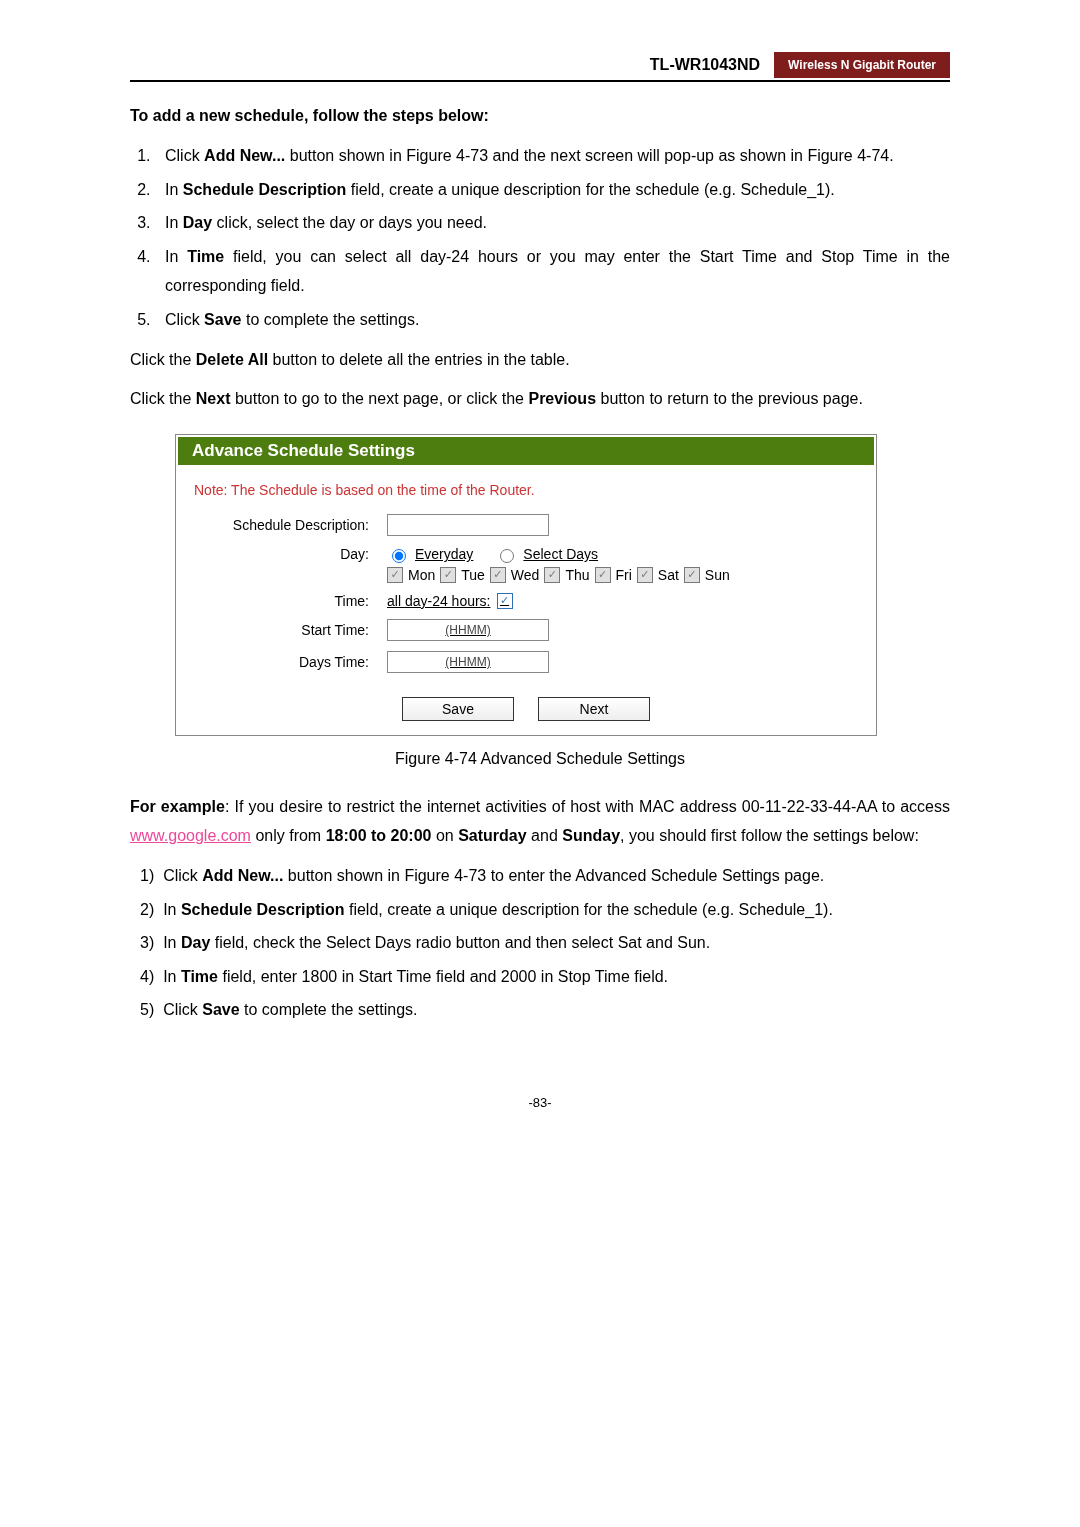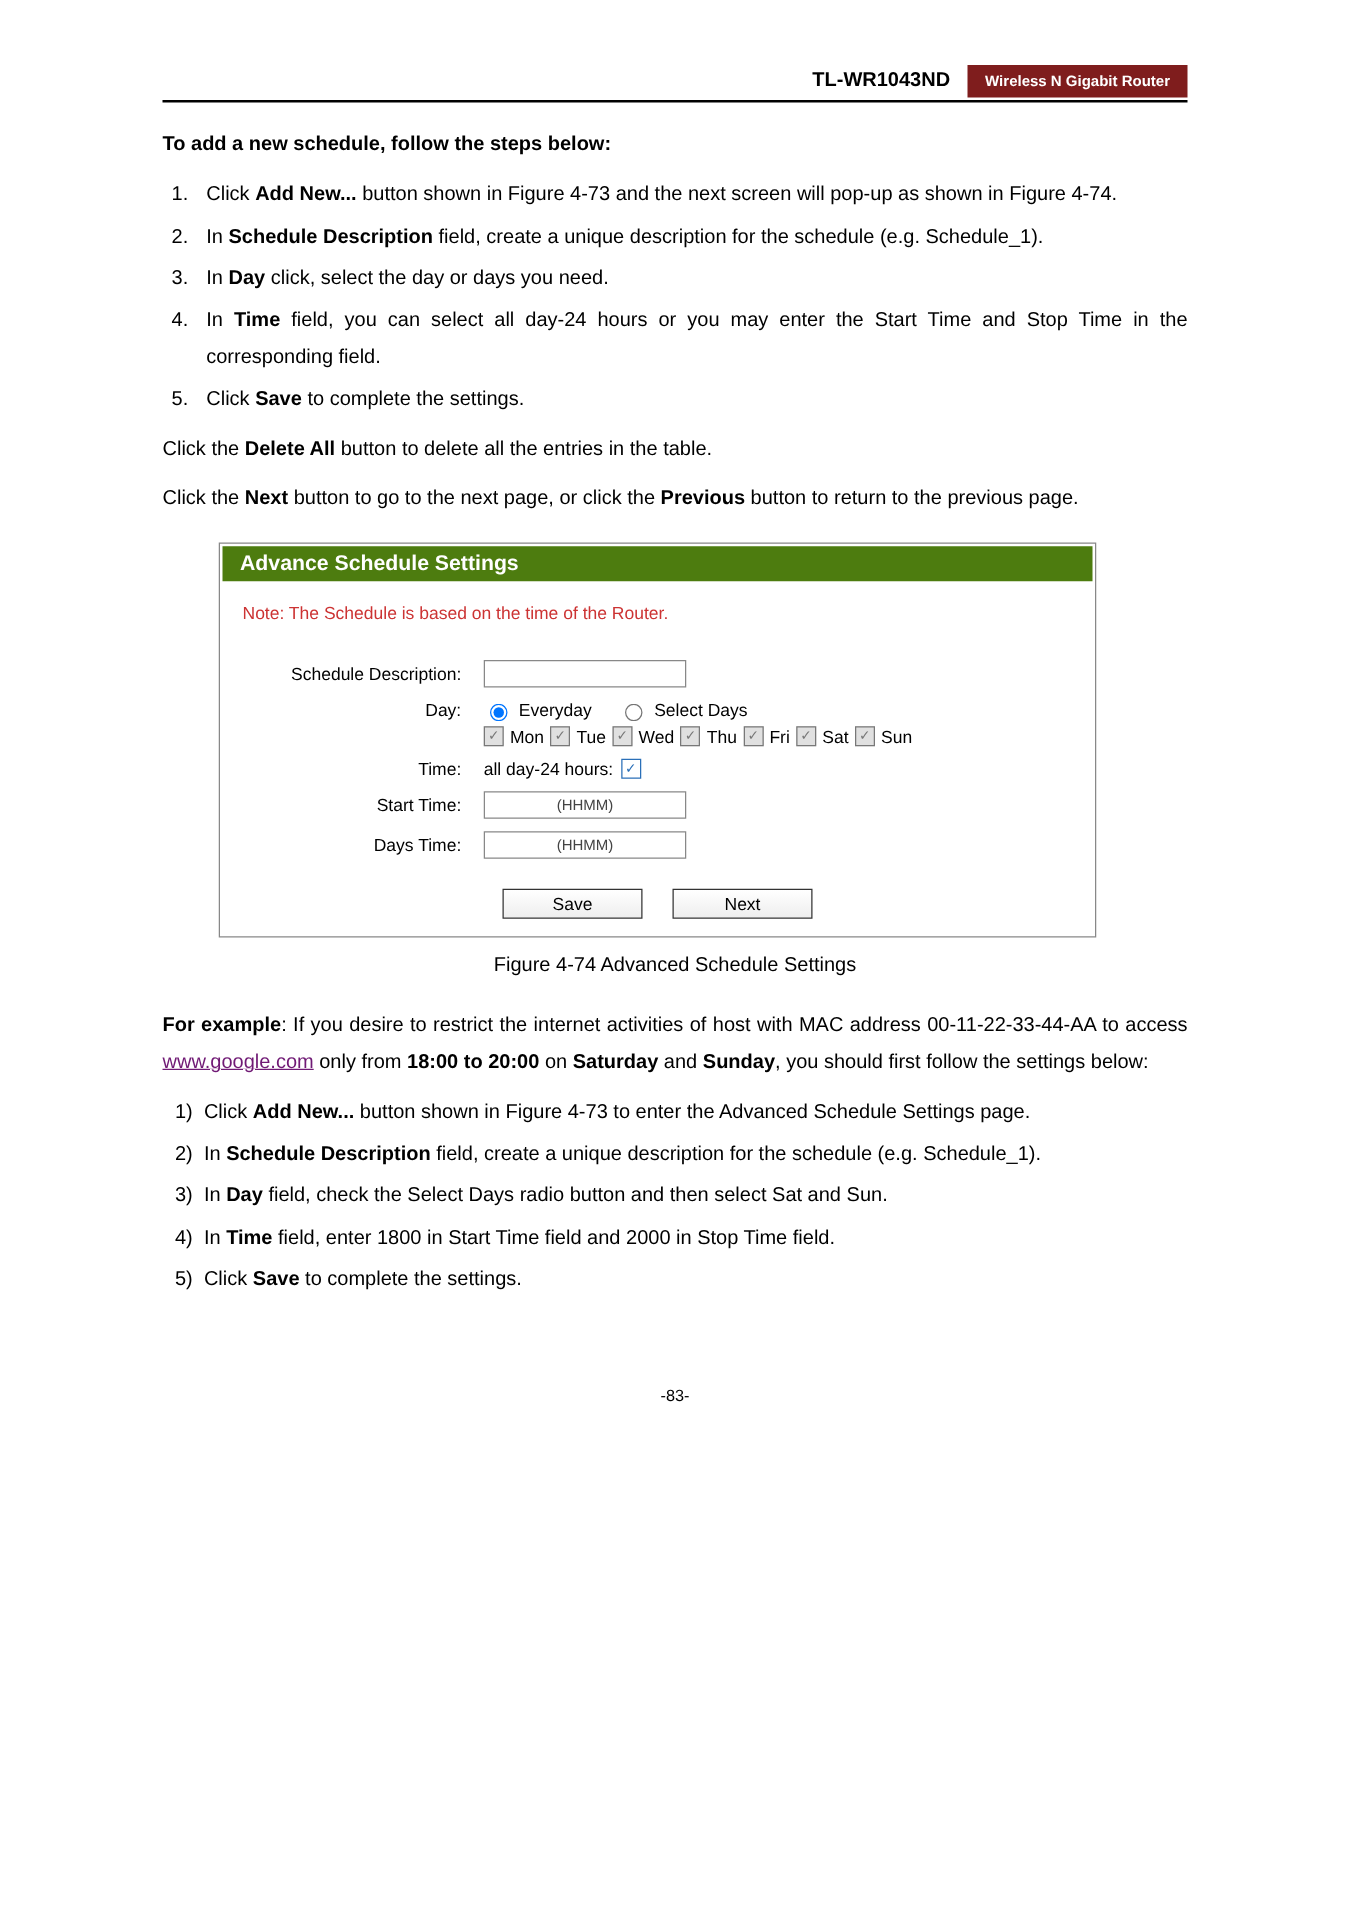--- a/index.html
+++ b/index.html
@@ -68,39 +68,40 @@
       font-size: 17px;
       margin: 2px;
     }
     .figure-body {
       padding: 15px 18px 2px 18px;
       font-size: 14px;
     }
     .note-text {
       color: #c33;
       font-size: 14px;
-      margin-bottom: 30px;
+      margin-bottom: 16px;
     }
     .form-row {
       display: flex;
       align-items: center;
       margin-bottom: 10px;
     }
     .form-label {
       width: 175px;
       text-align: right;
       font-weight: normal;
       font-size: 14px;
       padding-right: 18px;
     }
     .form-content {
       display: flex;
       align-items: center;
       gap: 6px;
       font-size: 14px;
+      text-decoration: underline;
     }
     .text-input {
       width: 160px;
       height: 20px;
       border: 1px solid #888;
       font-size: 12px;
     }
     .radio { width: 14px; height: 14px; }
     .chk {
       width: 14px;
@@ -142,21 +143,21 @@
       font-size: 14px;
       display: flex;
       align-items: center;
       justify-content: center;
     }
     .caption {
       text-align: center;
       font-size: 16px;
       margin: 14px 0 24px 0;
     }
-    a.link { color: #701a75; text-decoration: underline; }
+    a.link { color: #ec4899; text-decoration: underline; }
     .page-num {
       text-align: center;
       font-size: 13px;
       margin-top: 70px;
     }
     .days-row { padding-left: 193px; display:flex; align-items:center; gap:5px; font-size:14px; margin:-6px 0 10px 0;}
   </style>
 </head>
 <body>
 

